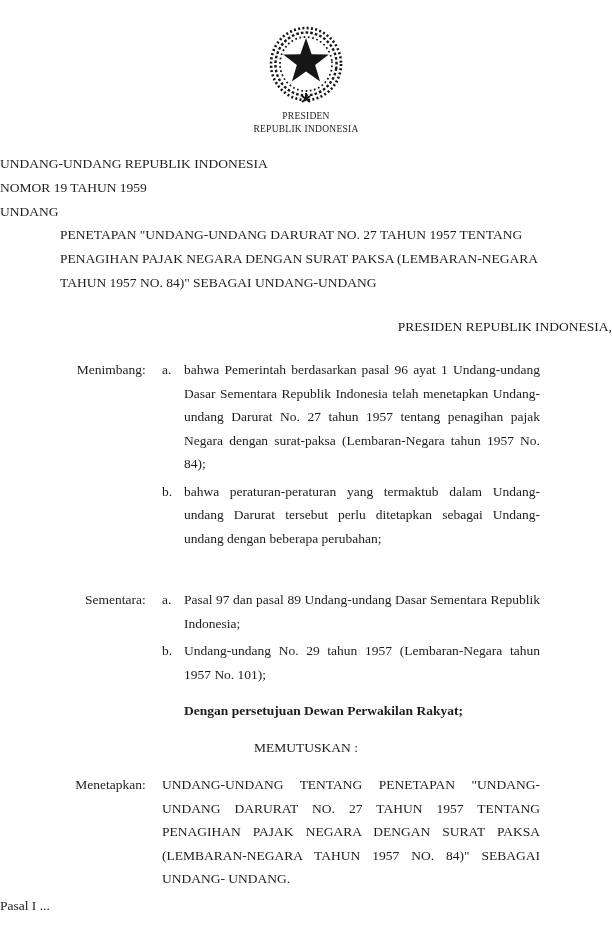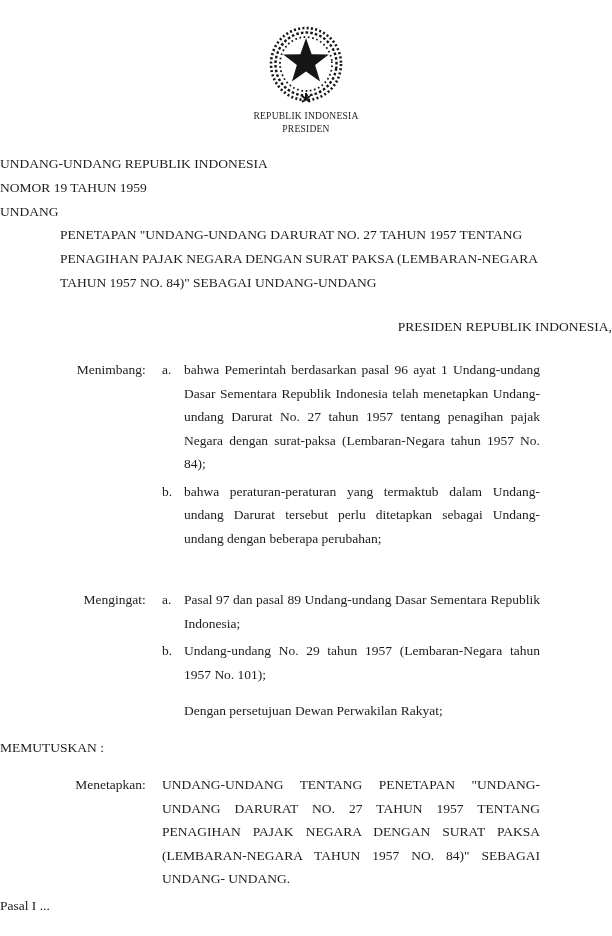--- a/index.html
+++ b/index.html
@@ -28,26 +28,26 @@
     margin:0 72px;
     display:grid;
     grid-template-columns:70px 20px 22px 1fr;
     line-height:23.5px;
   }
   .clause.enact { grid-template-columns:70px 20px 1fr; }
   .c-label { text-align:right; }
   .c-colon { text-align:left; }
   .c-letter { text-align:left; }
   .c-text { text-align:justify; text-align-last:left; }
-  .c-text.plain { text-align:right; }
+  .c-text.plain { text-align:right;font-weight:bold; }
   .sec-menimbang { margin-top:20px; }
   .item-gap { margin-top:4px; }
   .sec-mengingat { margin-top:38px; }
   .approval-row { margin-top:13px; }
-  .decision-heading { margin-top:13px; text-align:left; line-height:23.5px; }
+  .decision-heading { margin-top:13px; text-align:center; line-height:23.5px; }
   .sec-menetapkan { margin-top:14px; }
   
   .catchword { margin:3px 67px 0 0; text-align:left; line-height:23.5px; }
 </style>
 </head>
 <body>
 
 <div class="page">
 
   <header class="letterhead">
@@ -61,22 +61,22 @@
 
       <polygon fill="#161616" points="42,12 47.64,28.23 64.83,28.58 51.13,38.97 56.11,55.42 42,45.6 27.89,55.42 32.87,38.97 19.17,28.58 36.36,28.23"></polygon>
 
       <g stroke="#161616" stroke-width="2" fill="none">
         <path d="M38 70 L46 76"></path>
         <path d="M46 70 L38 76"></path>
         <path d="M42 67 L42 72"></path>
       </g>
     </svg>
     <div class="seal-caption">
+      <div>PRESIDEN</div>
       <div>REPUBLIK INDONESIA</div>
-      <div>PRESIDEN</div>
     </div>
   </header>
 
   <section class="title-block">
     <div class="t-line">UNDANG-UNDANG REPUBLIK INDONESIA</div>
     <div class="t-line">NOMOR 19 TAHUN 1959</div>
     <div class="t-line">UNDANG</div>
     <div class="t-subject">PENETAPAN "UNDANG-UNDANG DARURAT NO. 27 TAHUN 1957 TENTANG PENAGIHAN PAJAK NEGARA DENGAN SURAT PAKSA (LEMBARAN-NEGARA TAHUN 1957 NO. 84)"  SEBAGAI UNDANG-UNDANG</div>
   </section>
 
@@ -92,21 +92,21 @@
     <div class="clause item-gap">
       <span class="c-label"></span>
       <span class="c-colon"></span>
       <span class="c-letter">b.</span>
       <span class="c-text">bahwa peraturan-peraturan yang termaktub dalam Undang- undang Darurat tersebut perlu ditetapkan sebagai Undang- undang dengan beberapa perubahan;</span>
     </div>
   </section>
 
   <section class="sec-mengingat">
     <div class="clause">
-      <span class="c-label">Mengingat</span>
+      <span class="c-label">Sementara</span>
       <span class="c-colon">:</span>
       <span class="c-letter">a.</span>
       <span class="c-text">Pasal 97 dan pasal 89 Undang-undang Dasar Sementara Republik Indonesia;</span>
     </div>
     <div class="clause item-gap">
       <span class="c-label"></span>
       <span class="c-colon"></span>
       <span class="c-letter">b.</span>
       <span class="c-text">Undang-undang No. 29 tahun 1957 (Lembaran-Negara tahun 1957 No. 101);</span>
     </div>

